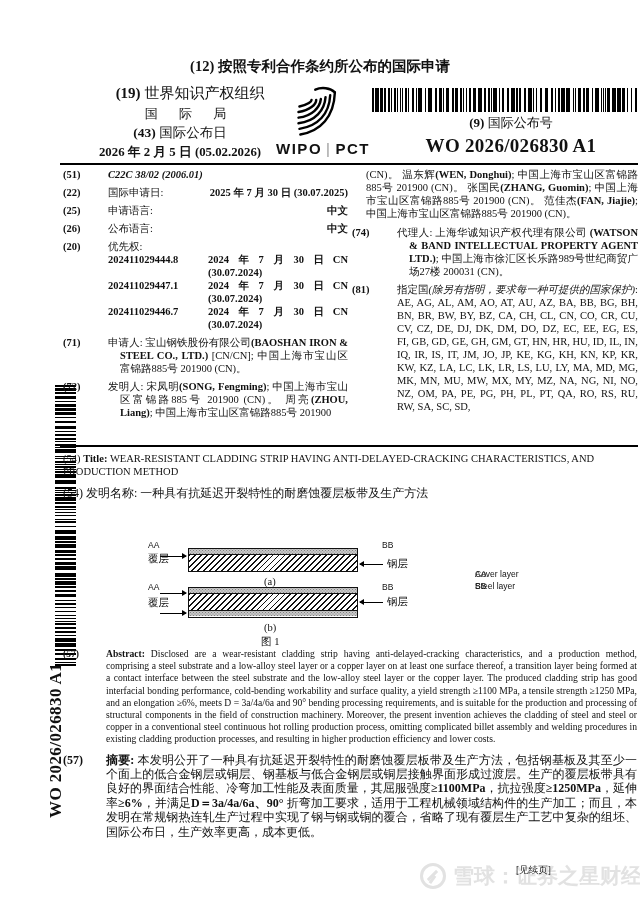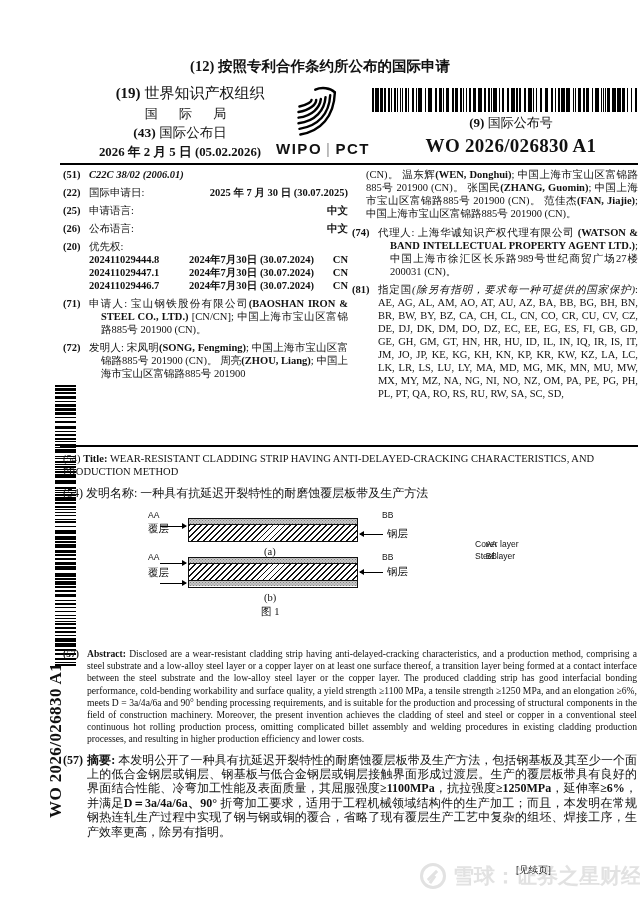--- a/index.html
+++ b/index.html
@@ -25,38 +25,38 @@
   .logo-text{position:absolute;left:268px;top:140px;width:110px;text-align:center;
              font-family:"Liberation Sans",sans-serif;font-size:15px;font-weight:bold;letter-spacing:1.5px;white-space:nowrap;}
   .logo-text .sep{color:#999;font-weight:normal;padding:0 4px;}
   .pubnum-block{position:absolute;left:398px;top:114px;width:226px;text-align:center;font-size:13px;}
   .pubnum-value{margin-top:3px;font-weight:bold;font-size:19px;letter-spacing:.3px;}
   .rule{position:absolute;left:60px;width:578px;height:2px;background:#000;}
   
   .col{position:absolute;top:168px;font-size:10.5px;line-height:13px;}
   .col-l{left:63px;width:285px;}
   .col-r{left:352px;width:286px;}
-  .entry{display:flex;margin-bottom:5px;}
+  .entry{display:flex;margin-bottom:5px;gap:19px;}
   .entry .code{width:26px;flex:none;font-weight:bold;}
   .entry-body{flex:1;text-align:justify;}
   .hang{padding-left:12px;text-indent:-12px;}
   .kv{display:flex;justify-content:space-between;}
   .kv .val{font-weight:bold;text-align:right;}
   .ipc-val{font-weight:bold;font-style:italic;}
   .prio-row{display:flex;font-weight:bold;}
   .prio-num{width:100px;flex:none;}
   .prio-date{flex:1;}
   .prio-cc{width:24px;flex:none;text-align:right;}
   .cont-par{padding-left:14px;text-align:justify;margin-bottom:6px;}
   
   .title-block{position:absolute;left:63px;top:452px;width:574px;font-size:10.5px;line-height:13px;}
   .title-zh{margin-top:9px;font-size:12px;}
   .title-block .code{font-weight:normal;}
   
-  .fig{position:absolute;left:60px;top:500px;width:577px;height:122px;text-align:right;}
+  .fig{position:absolute;left:60px;top:530px;width:577px;height:122px;}
   .fig *{position:absolute;}
   .strip{border:1px solid #111;box-sizing:border-box;}
   .layer{position:static;display:block;width:100%;box-sizing:border-box;}
   .lay-dot{background-color:#c9c9c9;
     background-image:radial-gradient(#808080 22%,transparent 23%),radial-gradient(#808080 22%,transparent 23%);
     background-size:3px 3px;background-position:0 0,1.5px 1.5px;border-bottom:1px solid #111;}
   .lay-dot-b{border-bottom:none;border-top:1px solid #111;}
   .lay-hatch{background:repeating-linear-gradient(135deg,#111 0 1.3px,#fff 1.3px 4.2px);}
   .fig-sm{font-family:"Liberation Sans",sans-serif;font-size:8.5px;}
   .fig-zh{font-size:10.5px;}
@@ -406,21 +406,21 @@
       <span class="code">(57)</span>
       <div class="entry-body">
         <b>Abstract:</b>
         <span>Disclosed are a wear-resistant cladding strip having anti-delayed-cracking characteristics, and a production method, comprising a steel substrate and a low-alloy steel layer or a copper layer on at least one surface thereof, a transition layer being formed at a contact interface between the steel substrate and the low-alloy steel layer or the copper layer. The produced cladding strip has good interfacial bonding performance, cold-bending workability and surface quality, a yield strength ≥1100 MPa, a tensile strength ≥1250 MPa, and an elongation ≥6%, meets D = 3a/4a/6a and 90° bending processing requirements, and is suitable for the production and processing of structural components in the field of construction machinery. Moreover, the present invention achieves the cladding of steel and steel or copper in a conventional steel continuous hot rolling production process, omitting complicated billet assembly and welding procedures in existing cladding production processes, and resulting in higher production efficiency and lower costs.</span>
       </div>
     </div>
     <div class="entry abs-zh">
       <span class="code">(57)</span>
       <div class="entry-body">
         <b>摘要:</b>
-        <span><span>本发明公开了一种具有抗延迟开裂特性的耐磨蚀覆层板带及生产方法，包括钢基板及其至少一个面上的低合金钢层或铜层、钢基板与低合金钢层或铜层接触界面形成过渡层。生产的覆层板带具有良好的界面结合性能、冷弯加工性能及表面质量，其屈服强度</span><b>≥1100MPa</b><span>，抗拉强度</span><b>≥1250MPa</b><span>，延伸率</span><b>≥6%</b><span>，并满足</span><b>D＝3a/4a/6a、90°</b><span> 折弯加工要求，适用于工程机械领域结构件的生产加工；而且，本发明在常规钢热连轧生产过程中实现了钢与钢或铜的覆合，省略了现有覆层生产工艺中复杂的组坯、焊接工序，生产效率更高，除另有指明。</span></span>
+        <span><span>本发明公开了一种具有抗延迟开裂特性的耐磨蚀覆层板带及生产方法，包括钢基板及其至少一个面上的低合金钢层或铜层、钢基板与低合金钢层或铜层接触界面形成过渡层。生产的覆层板带具有良好的界面结合性能、冷弯加工性能及表面质量，其屈服强度</span><b>≥1100MPa</b><span>，抗拉强度</span><b>≥1250MPa</b><span>，延伸率</span><b>≥6%</b><span>，并满足</span><b>D＝3a/4a/6a、90°</b><span> 折弯加工要求，适用于工程机械领域结构件的生产加工；而且，本发明在常规钢热连轧生产过程中实现了钢与钢或铜的覆合，省略了现有覆层生产工艺中复杂的组坯、国际公布日，生产效率更高，成本更低。</span></span>
       </div>
     </div>
   </div>
 
   <div class="watermark">
     <span class="wm-circle"></span>
     <span>雪球：证券之星财经</span>
   </div>
   <div class="continued">[见续页]</div>
 

